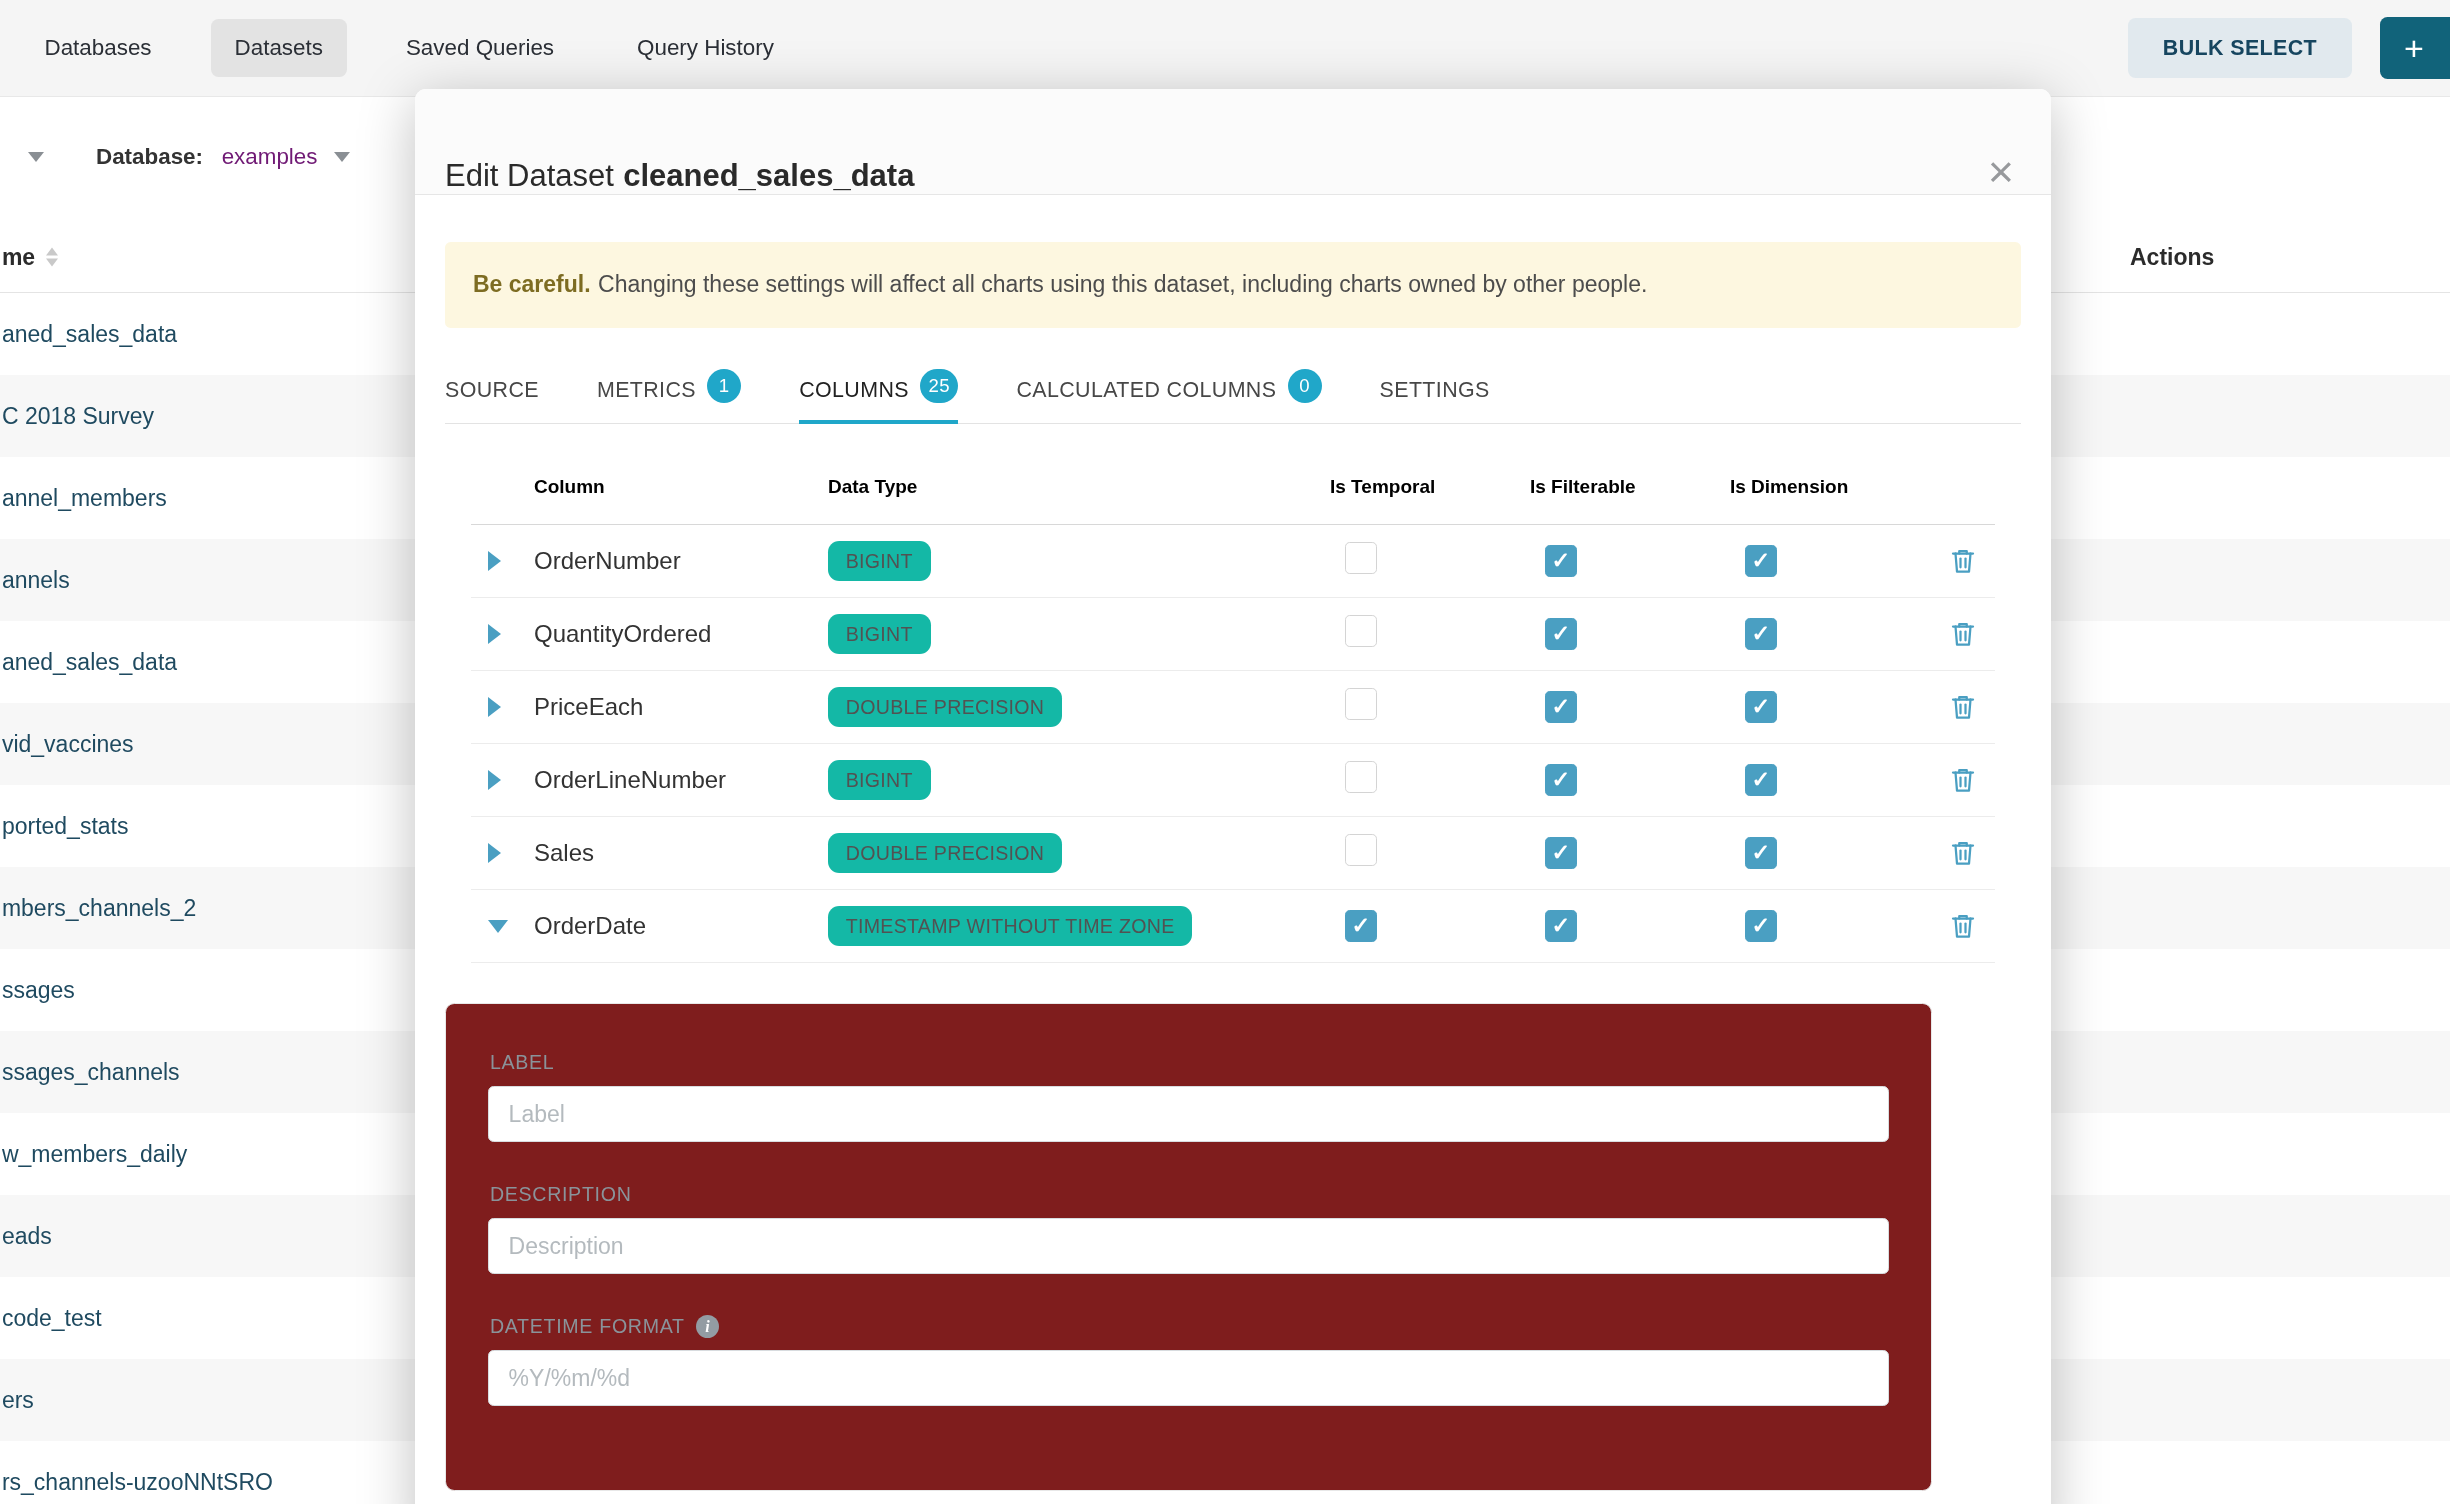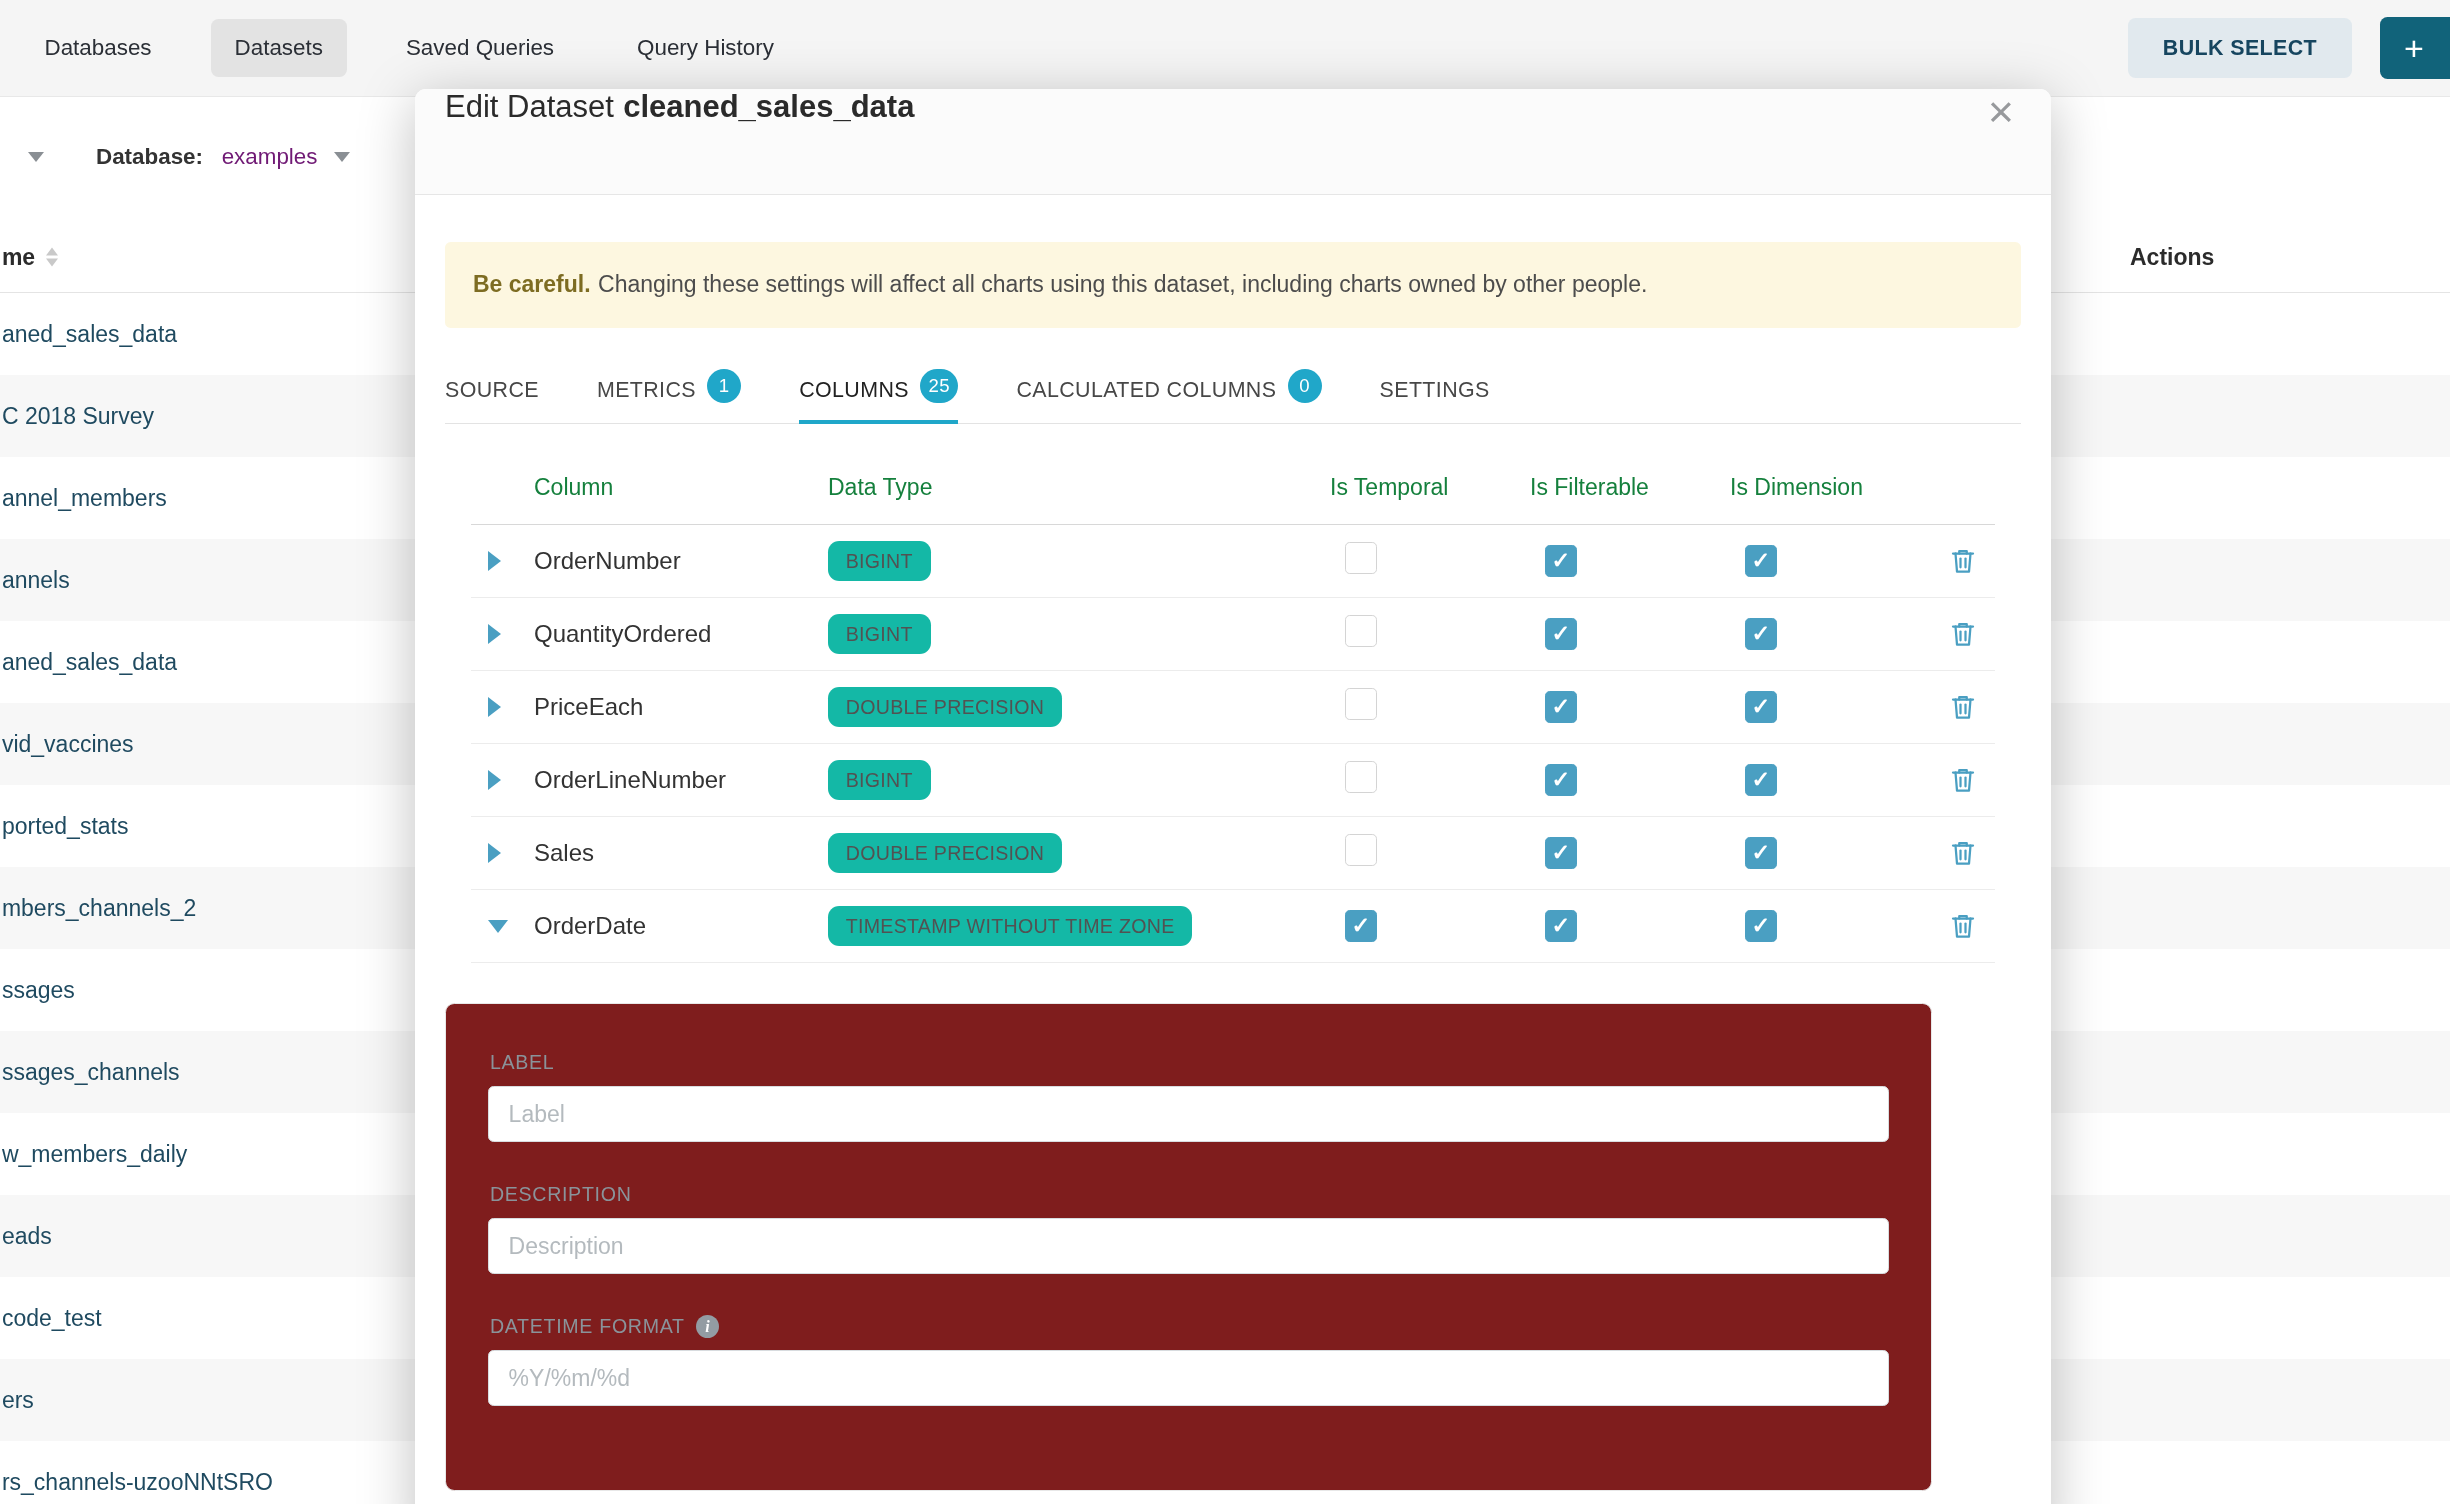--- a/index.html
+++ b/index.html
@@ -53,21 +53,21 @@
   .bg-row{height:82px;display:flex;align-items:center;padding-left:1.9px;}
   .bg-row:nth-child(even){background:#f7f7f7;}
   .bg-row-name{color:var(--link-dark);font-size:23px;cursor:pointer;}
 
   
   .modal{
     position:absolute;left:415px;top:89px;width:1636px;height:1454px;background:#fff;
     border-radius:11.2px;box-shadow:0 11.2px 56px rgba(0,0,0,.25);z-index:5;
   }
   .modal-header{
-    height:106px;display:flex;align-items:flex-start;padding:0 37px 0 30px;
+    height:106px;display:flex;align-items:flex-end;padding:0 37px 0 30px;
     border-bottom:0.9px solid #e6e6e6;background:#fbfbfb;border-radius:11.2px 11.2px 0 0;
   }
   .modal-title{font-size:31px;color:#2a2a2a;font-weight:normal;margin:0;}
   .modal-title strong{font-weight:bold;margin-left:9.3px;}
   .close-btn{margin-left:auto;background:none;border:none;font-size:45px;color:#97999c;line-height:1;cursor:pointer;font-family:inherit;padding:0;}
 
   .modal-body{padding:47px 30px 0;}
   .warning{background:var(--warning-bg);border-radius:5.6px;padding:29px 28px;font-size:23px;color:#4c4c4c;line-height:1.2;}
   .warning strong{color:var(--warning-accent);margin-right:7.5px;}
 
@@ -77,21 +77,21 @@
   .tab.active::after{content:"";position:absolute;left:0;right:0;bottom:-0.9px;height:3.7px;background:var(--accent-teal);}
   .badge{
     margin-left:11.2px;min-width:34px;height:34px;border-radius:17.7px;background:var(--accent-teal);
     color:#fff;font-size:18.6px;display:inline-flex;align-items:center;justify-content:center;padding:0 8.4px;
   }
 
   .cols-table{margin:26px 26px 0;}
   .col-head,.col-row{
     display:grid;grid-template-columns:63px 294px 502px 200px 200px 200px 1fr;align-items:center;
   }
-  .col-head{height:75px;border-bottom:0.9px solid #d8d8d8;font-weight:normal;font-size:23px;color:#15803d;}
+  .col-head{height:75px;border-bottom:0.9px solid #d8d8d8;font-weight:bold;font-size:19px;color:#000000;}
   .col-row{height:73px;border-bottom:0.9px solid #ececec;font-size:24px;color:#333;}
   .caret-cell{display:flex;justify-content:flex-start;padding-left:17px;}
   .caret{display:inline-block;width:0;height:0;cursor:pointer;}
   .caret.right{border-top:10.3px solid transparent;border-bottom:10.3px solid transparent;border-left:13px solid var(--checkbox-blue);}
   .caret.down{border-left:10.3px solid transparent;border-right:10.3px solid transparent;border-top:13px solid var(--checkbox-blue);}
   .pill{display:inline-block;background:#14b8a6;color:#525252;font-size:19.6px;padding:8.4px 17.7px;border-radius:11.2px;letter-spacing:0.3px;white-space:nowrap;}
   .checkbox{
     width:32px;height:32px;border:1.9px solid #d4d4d4;border-radius:4.7px;background:#fff;
     display:inline-flex;align-items:center;justify-content:center;margin-left:15px;cursor:pointer;
   }

